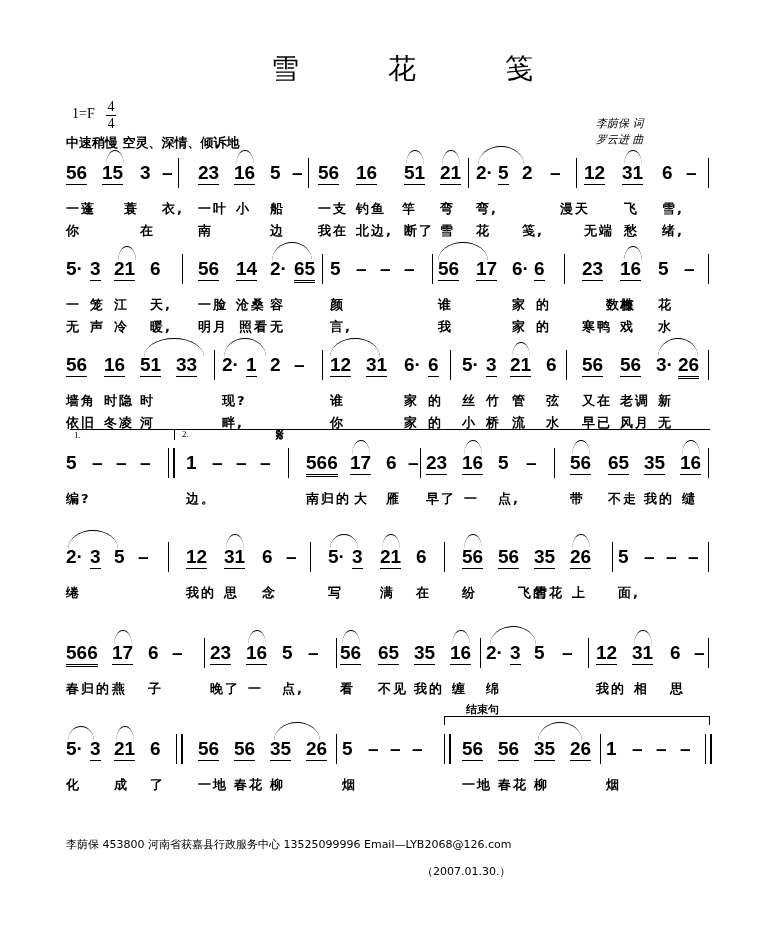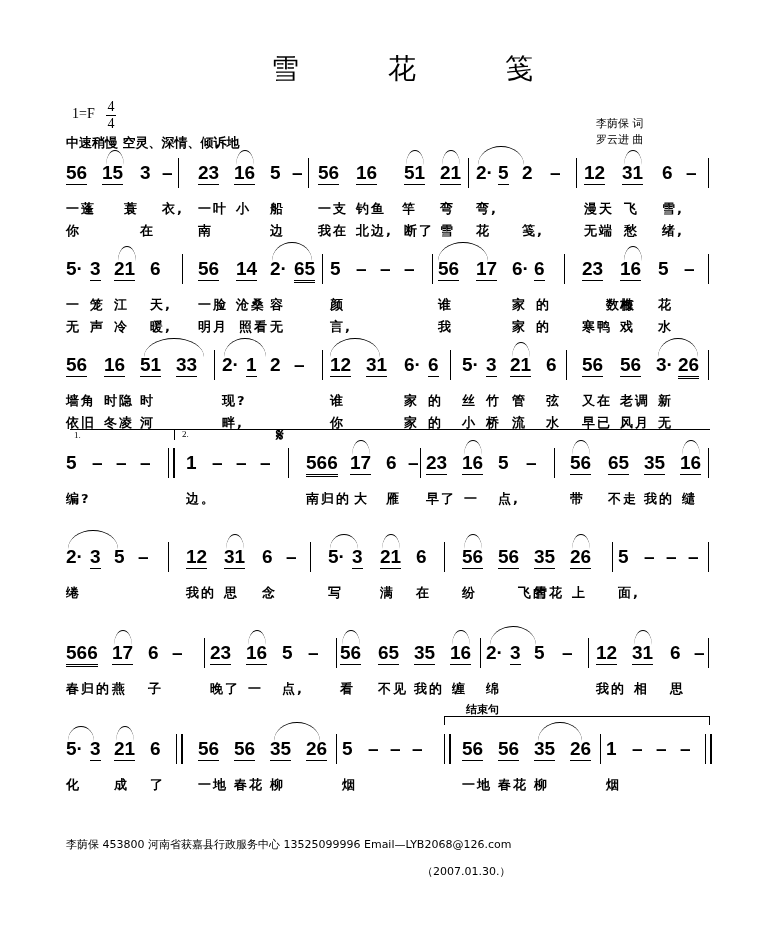--- a/index.html
+++ b/index.html
@@ -8,21 +8,21 @@
     font-family: "DejaVu Sans", sans-serif; color: #000;
   }
   .title {
     position: absolute; top: 50px; left: 15px; width: 774px; text-align: center;
     font-family: "DejaVu Serif", serif; font-size: 28px; letter-spacing: 40px;
     padding-left: 40px; box-sizing: border-box;
   }
   .key { position: absolute; top: 106px; left: 72px; font-family: "Liberation Serif", serif; font-size: 14px; }
   .timesig { position: absolute; top: 100px; left: 106px; font-family: "Liberation Serif", serif; font-size: 14px; text-align: center; line-height: 14px; }
   .timesig .line { border-top: 1px solid #000; width: 10px; margin: 1px 0; }
-  .credits { position: absolute; top: 116px; left: 596px; font-size: 11px; line-height: 16px; }
+  .credits { position: absolute; top: 116px; left: 596px; font-size: 11px; line-height: 16px; font-style: italic; }
   .tempo { position: absolute; top: 134px; left: 66px; font-size: 13px; font-weight: bold; }
 
   .row { position: absolute; left: 64px; width: 646px; height: 80px; }
   .notes { position: absolute; top: 0; left: 0; height: 34px; width: 100%; }
   .note {
     position: absolute; top: 4px; font-family: "Liberation Sans", sans-serif; font-weight: bold;
     font-size: 19px; white-space: nowrap;
   }
   .note.ul { border-bottom: 1.5px solid #000; padding-bottom: 0px; }
   .note.uul { border-bottom: 3.5px double #000; }
@@ -97,21 +97,21 @@
   <span class="lyric l1" style="left:60px">蓑</span>
   <span class="lyric l1" style="left:98px">衣,</span>
   <span class="lyric l1" style="left:134px">一叶</span>
   <span class="lyric l1" style="left:172px">小</span>
   <span class="lyric l1" style="left:206px">船</span>
   <span class="lyric l1" style="left:254px">一支</span>
   <span class="lyric l1" style="left:292px">钓鱼</span>
   <span class="lyric l1" style="left:338px">竿</span>
   <span class="lyric l1" style="left:376px">弯</span>
   <span class="lyric l1" style="left:412px">弯,</span>
-  <span class="lyric l1" style="left:520px">漫天</span>
+  <span class="lyric l1" style="left:496px">漫天</span>
   <span class="lyric l1" style="left:560px">飞</span>
   <span class="lyric l1" style="left:598px">雪,</span>
   <span class="lyric l2" style="left:2px">你</span>
   <span class="lyric l2" style="left:76px">在</span>
   <span class="lyric l2" style="left:134px">南</span>
   <span class="lyric l2" style="left:206px">边</span>
   <span class="lyric l2" style="left:254px">我在</span>
   <span class="lyric l2" style="left:292px">北边,</span>
   <span class="lyric l2" style="left:340px">断了</span>
   <span class="lyric l2" style="left:376px">雪</span>

